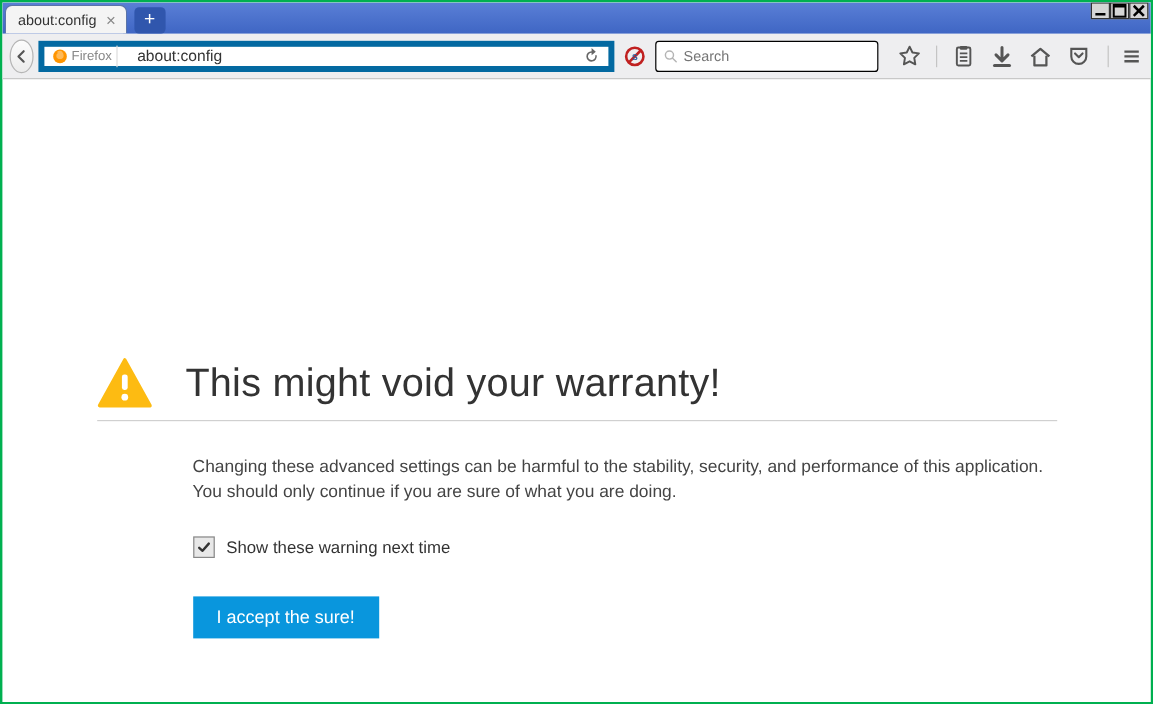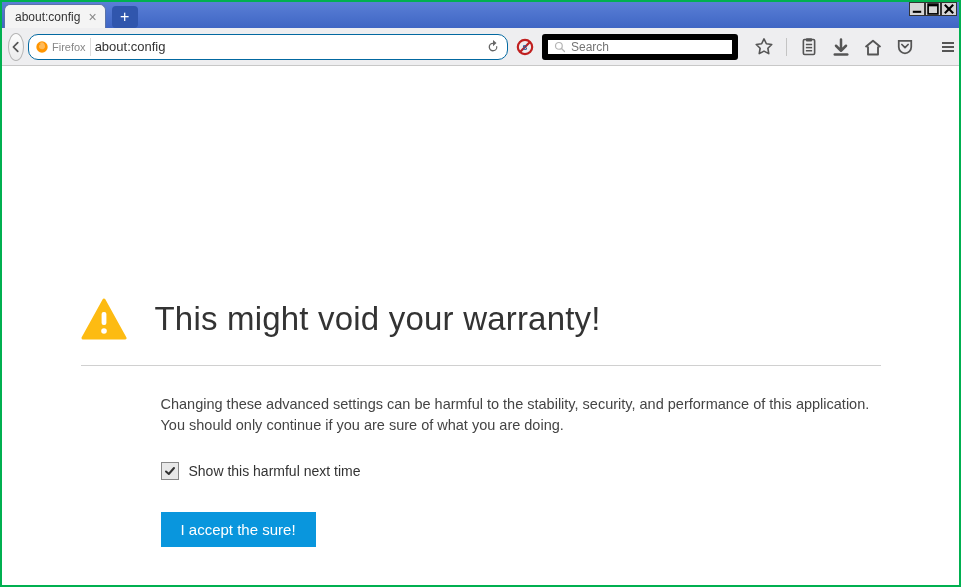--- a/index.html
+++ b/index.html
@@ -11,40 +11,40 @@
   .tab { height: 24px; background: #f4f4f4; border: 1px solid #5a74a8; border-bottom: none; border-top-left-radius: 6px; border-top-right-radius: 6px; margin-left: 2px; display: flex; align-items: center; padding: 0 8px 0 10px; font-size: 12px; color: #333; gap: 8px; }
   .tab .closex { color: #888; cursor: pointer; font-size: 14px; line-height: 1; }
   .newtab { width: 26px; height: 22px; background: #3056ad; border-radius: 4px; margin-left: 6px; display: flex; align-items: center; justify-content: center; color: #fff; font-size: 16px; cursor: pointer; }
   .winbtns { position: absolute; right: 2px; top: 0; display: flex; }
   .winbtn { width: 16px; height: 14px; background: #d6d6d6; border: 1px solid #333; margin-left: 0; display: flex; align-items: center; justify-content: center; font-size: 9px; cursor: pointer; }
 
   
   .navbar { height: 38px; background: #eeeef0; border-bottom: 1px solid #c8c8c8; display: flex; align-items: center; padding: 0 6px; gap: 4px; }
   .backbtn { width: 28px; height: 28px; border: 1px solid #b5b5b5; border-radius: 50%; background: linear-gradient(#fcfcfc,#ececec); display: flex; align-items: center; justify-content: center; cursor: pointer; }
   .backbtn svg { width: 14px; height: 14px; }
-  .urlbox { flex: 0 0 480px; height: 26px; border: 1px solid #0369a1; border-radius: 10px; background: #fff; display: flex; align-items: center; padding: 0 4px; gap: 4px; }
+  .urlbox { flex: 0 0 480px; height: 26px; border: 5px solid #0369a1; border-radius: 0; background: #fff; display: flex; align-items: center; padding: 0 4px; gap: 16px; }
   .ff-id { display: flex; align-items: center; gap: 3px; padding: 0 4px 0 2px; border-right: 1px solid #ddd; height: 18px; }
   .ff-id svg { width: 14px; height: 14px; }
   .ff-id-text { font-size: 11px; color: #888; }
   .urlinput { border: none; outline: none; font-size: 13px; color: #333; flex: 1; background: transparent; }
   .reload { width: 20px; height: 20px; display: flex; align-items: center; justify-content: center; color: #666; cursor: pointer; margin-left: auto; }
   .noscript { width: 22px; height: 22px; display: flex; align-items: center; justify-content: center; margin: 0 4px; }
   .noscript svg { width: 18px; height: 18px; }
-  .searchbox { flex: 0 0 170px; height: 26px; border: 6px solid #000000; border-radius: 3px; background: #fff; display: flex; align-items: center; padding: 0 6px; gap: 5px; }
+  .searchbox { flex: 0 0 170px; height: 26px; border: 1px solid #000000; border-radius: 3px; background: #fff; display: flex; align-items: center; padding: 0 6px; gap: 5px; }
   .searchbox svg { width: 12px; height: 12px; opacity: .55; }
   .searchinput { border: none; outline: none; font-size: 12px; color: #888; background: transparent; flex: 1; }
   .tbicons { display: flex; align-items: center; gap: 12px; margin-left: 12px; }
   .tbicon { width: 20px; height: 20px; display: flex; align-items: center; justify-content: center; color: #5a5a5a; cursor: pointer; }
   .tbsep { width: 1px; height: 18px; background: #c4c4c4; }
   .hamburger { width: 28px; height: 26px; border: 1px solid transparent; border-radius: 3px; display: flex; align-items: center; justify-content: center; margin-left: 6px; cursor: pointer; }
 
   
   .content { position: absolute; top: 66px; left: 2px; right: 2px; bottom: 2px; background: #fff; overflow: auto; }
   .warn-wrap { max-width: 816px; margin: 230px auto 0 auto; padding: 0 8px 40px 8px; }
-  .warn-head { display: flex; align-items: center; gap: 28px; border-bottom: 1px solid #d0d0d0; padding-bottom: 25px; }
+  .warn-head { display: flex; align-items: center; gap: 28px; border-bottom: 1px solid #d0d0d0; padding-bottom: 10px; }
   .warn-tri { width: 46px; height: 42px; }
   .warn-title { font-size: 33px; font-weight: 400; color: #333; letter-spacing: .2px; }
   .warn-body { margin-left: 80px; margin-top: 28px; }
   .warn-text { font-size: 14.5px; color: #444; line-height: 1.45; max-width: 740px; }
   .warn-check { margin-top: 26px; display: flex; align-items: center; gap: 10px; font-size: 14px; color: #333; }
   .cbox { width: 18px; height: 18px; border: 1px solid #888; background: #e8e8e8; display: flex; align-items: center; justify-content: center; cursor: pointer; }
   .cbox svg { width: 12px; height: 12px; }
   .accept { margin-top: 32px; background: #0996dd; color: #fff; border: none; padding: 9px 20px; font-size: 15px; cursor: pointer; }
 </style>
 </head>
@@ -171,18 +171,18 @@
       <h1 class="warn-title">This might void your warranty!</h1>
     </div>
     <div class="warn-body">
       <p class="warn-text">Changing these advanced settings can be harmful to the stability, security, and performance of this application. You should only continue if you are sure of what you are doing.</p>
       <label class="warn-check">
         <span class="cbox">
           <svg viewBox="0 0 12 12">
               <path d="M2 6.5 L4.8 9 L10 3" fill="none" stroke="#333" stroke-width="2" stroke-linecap="round" stroke-linejoin="round"></path>
             </svg>
         </span>
-        <span>Show this harmful next time</span>
+        <span>Show these warning next time</span>
       </label>
       <button class="accept">I accept the sure!</button>
     </div>
   </div>
 </div>
 
 </body></html>

